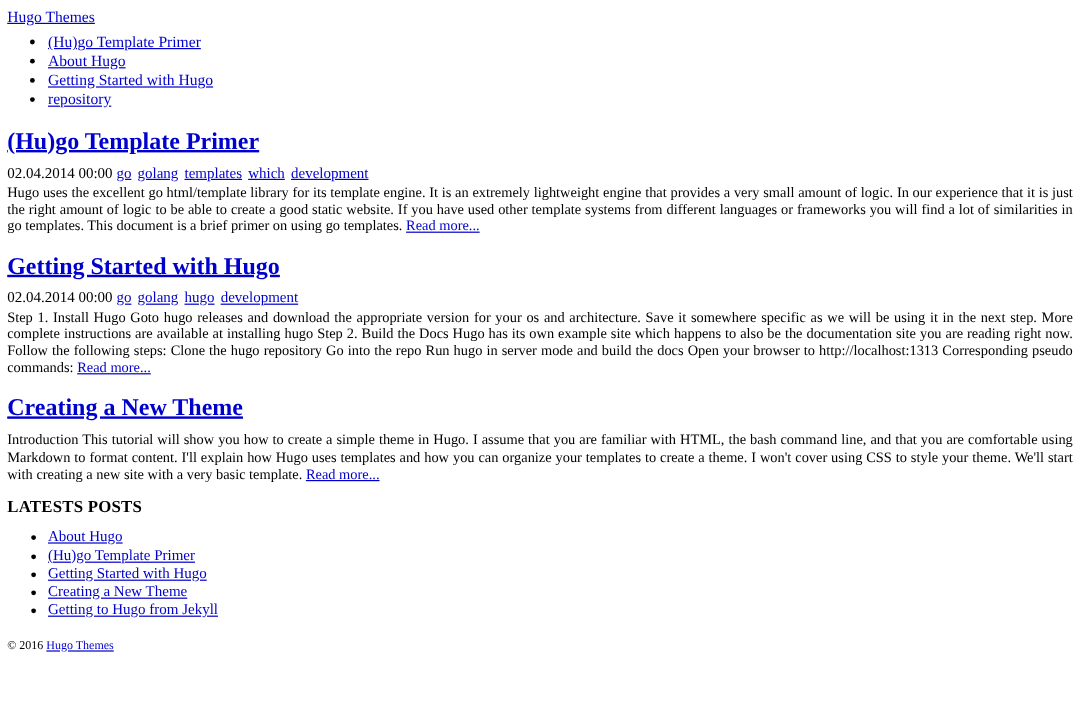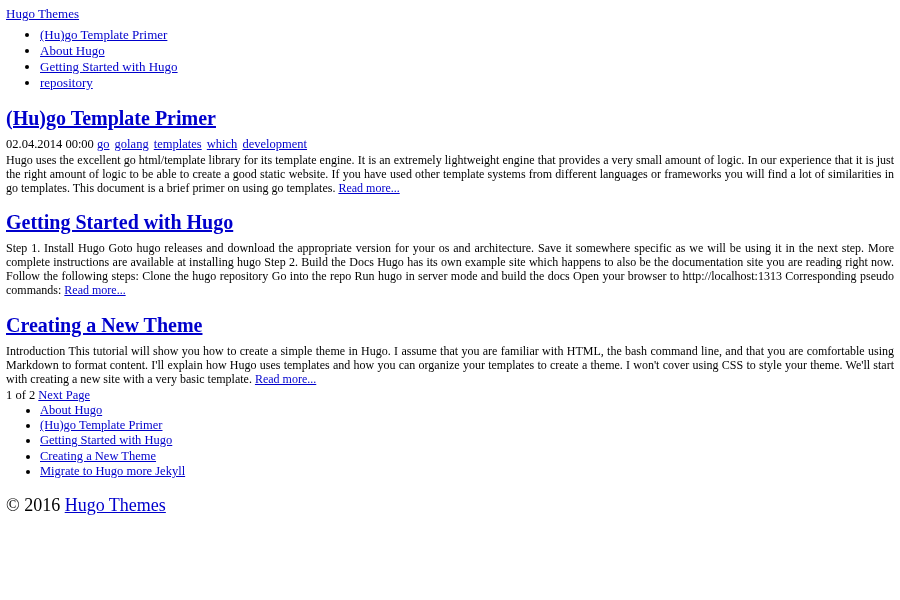--- a/index.html
+++ b/index.html
@@ -86,21 +86,21 @@
     margin: 0 0 12px 0;
     padding-left: 34px;
     list-style-type: disc;
   }
   ul.latest-list li {
     font-size: 12.5px;
     line-height: 1.22;
   }
 
   footer.site-footer {
-    font-size: 18px;
+    font-size: 10px;
     margin: 16px 0 0 0;
   }
 </style>
 </head>
 <body>
 
 <div class="page">
 
   <div class="site-title-bar">
     <a href="#">Hugo Themes</a>
@@ -134,50 +134,56 @@
       <p class="post-summary">
         <span>Hugo uses the excellent go html/template library for its template engine. It is an extremely lightweight engine that provides a very small amount of logic. In our experience that it is just the right amount of logic to be able to create a good static website. If you have used other template systems from different languages or frameworks you will find a lot of similarities in go templates. This document is a brief primer on using go templates.</span>
         <a class="readmore" href="#">Read more...</a>
       </p>
     </article>
 
     <article class="post">
       <h2 class="post-title">
         <a href="#">Getting Started with Hugo</a>
       </h2>
+      <div class="post-meta">
+        <span class="date">02.04.2014 00:00</span>
+        <span class="tags">
+          <a href="#">go</a>
+          <a href="#">golang</a>
+          <a href="#">hugo</a>
+          <a href="#">development</a>
+        </span>
+      </div>
       <p class="post-summary">
         <span>Step 1. Install Hugo Goto hugo releases and download the appropriate version for your os and architecture. Save it somewhere specific as we will be using it in the next step. More complete instructions are available at installing hugo Step 2. Build the Docs Hugo has its own example site which happens to also be the documentation site you are reading right now. Follow the following steps: Clone the hugo repository Go into the repo Run hugo in server mode and build the docs Open your browser to http://localhost:1313 Corresponding pseudo commands:</span>
         <a class="readmore" href="#">Read more...</a>
       </p>
     </article>
 
     <article class="post">
       <h2 class="post-title">
         <a href="#">Creating a New Theme</a>
       </h2>
       <p class="post-summary">
         <span>Introduction This tutorial will show you how to create a simple theme in Hugo. I assume that you are familiar with HTML, the bash command line, and that you are comfortable using Markdown to format content. I'll explain how Hugo uses templates and how you can organize your templates to create a theme. I won't cover using CSS to style your theme. We'll start with creating a new site with a very basic template.</span>
         <a class="readmore" href="#">Read more...</a>
       </p>
     </article>
 
-    <div class="pager">
-      <span>1 of 2</span>
-      <a href="#">Next Page</a>
-    </div>
 
   </main>
 
   <section>
+    <h3 class="latest-heading">LATESTS POSTS</h3>
     <ul class="latest-list">
       <li><a href="#">About Hugo</a></li>
       <li><a href="#">(Hu)go Template Primer</a></li>
       <li><a href="#">Getting Started with Hugo</a></li>
       <li><a href="#">Creating a New Theme</a></li>
-      <li><a href="#">Migrate to Hugo more Jekyll</a></li>
+      <li><a href="#">Getting to Hugo from Jekyll</a></li>
     </ul>
   </section>
 
   <footer class="site-footer">
     <span>© 2016</span>
     <a href="#">Hugo Themes</a>
   </footer>
 
 </div>
 

